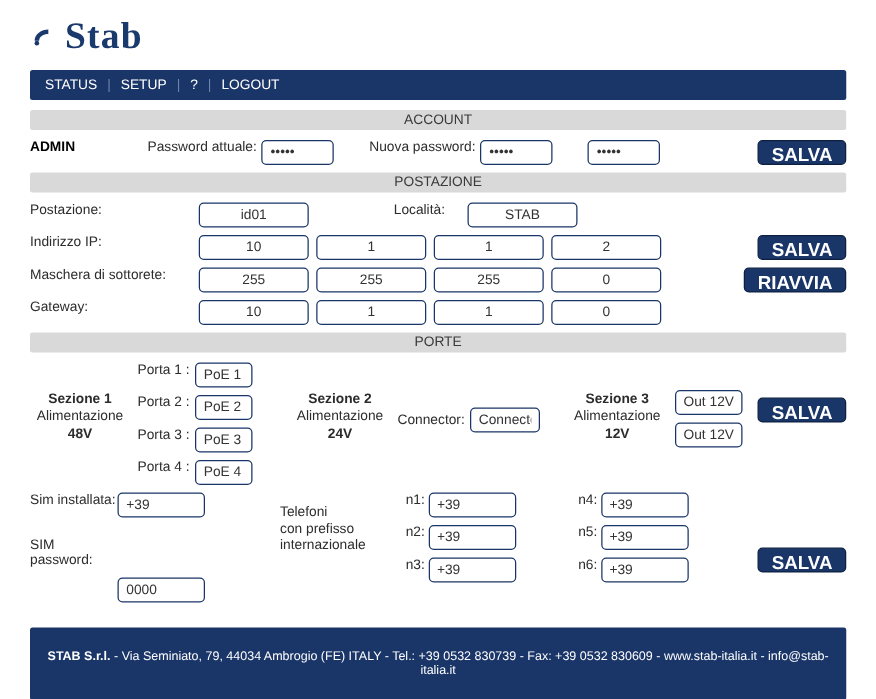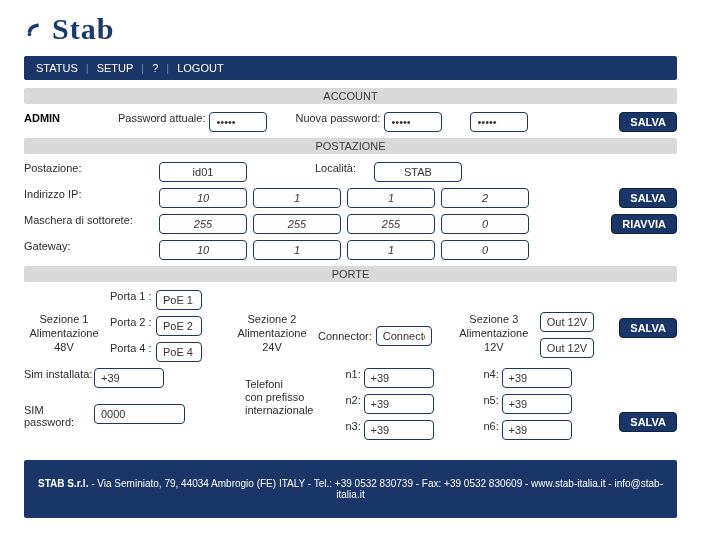--- a/index.html
+++ b/index.html
@@ -51,34 +51,34 @@
     height: 20px;
     background: #fff;
     color: #333;
   }
   .ro-box { text-align: center; display:flex; align-items:center; justify-content:center; background:#fff; }
   .btn {
     background: #1a3567;
     color: #fff;
     border: 1px solid #0d2040;
     border-radius: 4px;
-    font-size: 11px;
+    font-size: 15px;
     font-weight: bold;
     padding: 3px 10px;
     cursor: pointer;
     height: 20px;
     text-align:center;
   }
   .right-col { margin-left: auto; display:flex; flex-direction:column; gap:6px; align-items:flex-end; }
-  .grid-4 { display:flex; gap:6px;font-style:italic; }
+  .grid-4 { display:flex; gap:6px; }
   .grid-4 .ro-box { width: 88px; }
   .label-col { width: 115px; }
   .head-bold { font-weight: bold; color:#000; }
   .sez-block { text-align:center; line-height:14px; }
-  .sez-block .t { font-weight:normal; }
+  .sez-block .t { font-weight:bold; }
   .footer {
     background: #1a3567;
     color: #fff;
     border-radius: 2px;
     font-size: 10px;
     text-align: center;
     padding: 18px 8px;
     margin-top: 14px;
   }
   .footer b { font-weight:bold; }
@@ -189,20 +189,24 @@
       <div>
         <div class="form-row">
             <span class="lbl" style="width:46px">Porta 1 :</span>
             <input class="txt" style="width: 46px;" value="PoE 1">
           </div>
         <div class="form-row">
             <span class="lbl" style="width:46px">Porta 2 :</span>
             <input class="txt" style="width: 46px;" value="PoE 2">
           </div>
         <div class="form-row">
+            <span class="lbl" style="width:46px">Porta 3 :</span>
+            <input class="txt" style="width: 46px;" value="PoE 3">
+          </div>
+        <div class="form-row">
             <span class="lbl" style="width:46px">Porta 4 :</span>
             <input class="txt" style="width: 46px;" value="PoE 4">
           </div>
       </div>
     </div>
 
     <div style="display:flex; gap:6px; margin-left:30px; padding-top:22px; align-items:center">
       <div class="sez-block" style="width:80px">
         <div class="t">Sezione 2</div>
         <div>Alimentazione</div>
@@ -239,21 +243,21 @@
   <div style="display:flex; align-items:flex-start;">
 
     <div>
       <div class="form-row">
         <span class="lbl" style="width:70px">Sim installata:</span>
         <input class="txt" style="width: 70px;" value="+39">
       </div>
       <div style="height:10px"></div>
       <div class="form-row">
         <span class="lbl" style="width:70px">SIM password:</span>
-        <input class="txt" style="width: 91px;" value="0000">
+        <input class="txt" style="width: 70px; margin-top: 32px;" value="0000">
       </div>
     </div>
 
     <div style="margin-left:60px; padding-top:10px; line-height:13px">
       <div>Telefoni</div>
       <div>con prefisso</div>
       <div>internazionale</div>
     </div>
 
     <div style="margin-left:32px">

